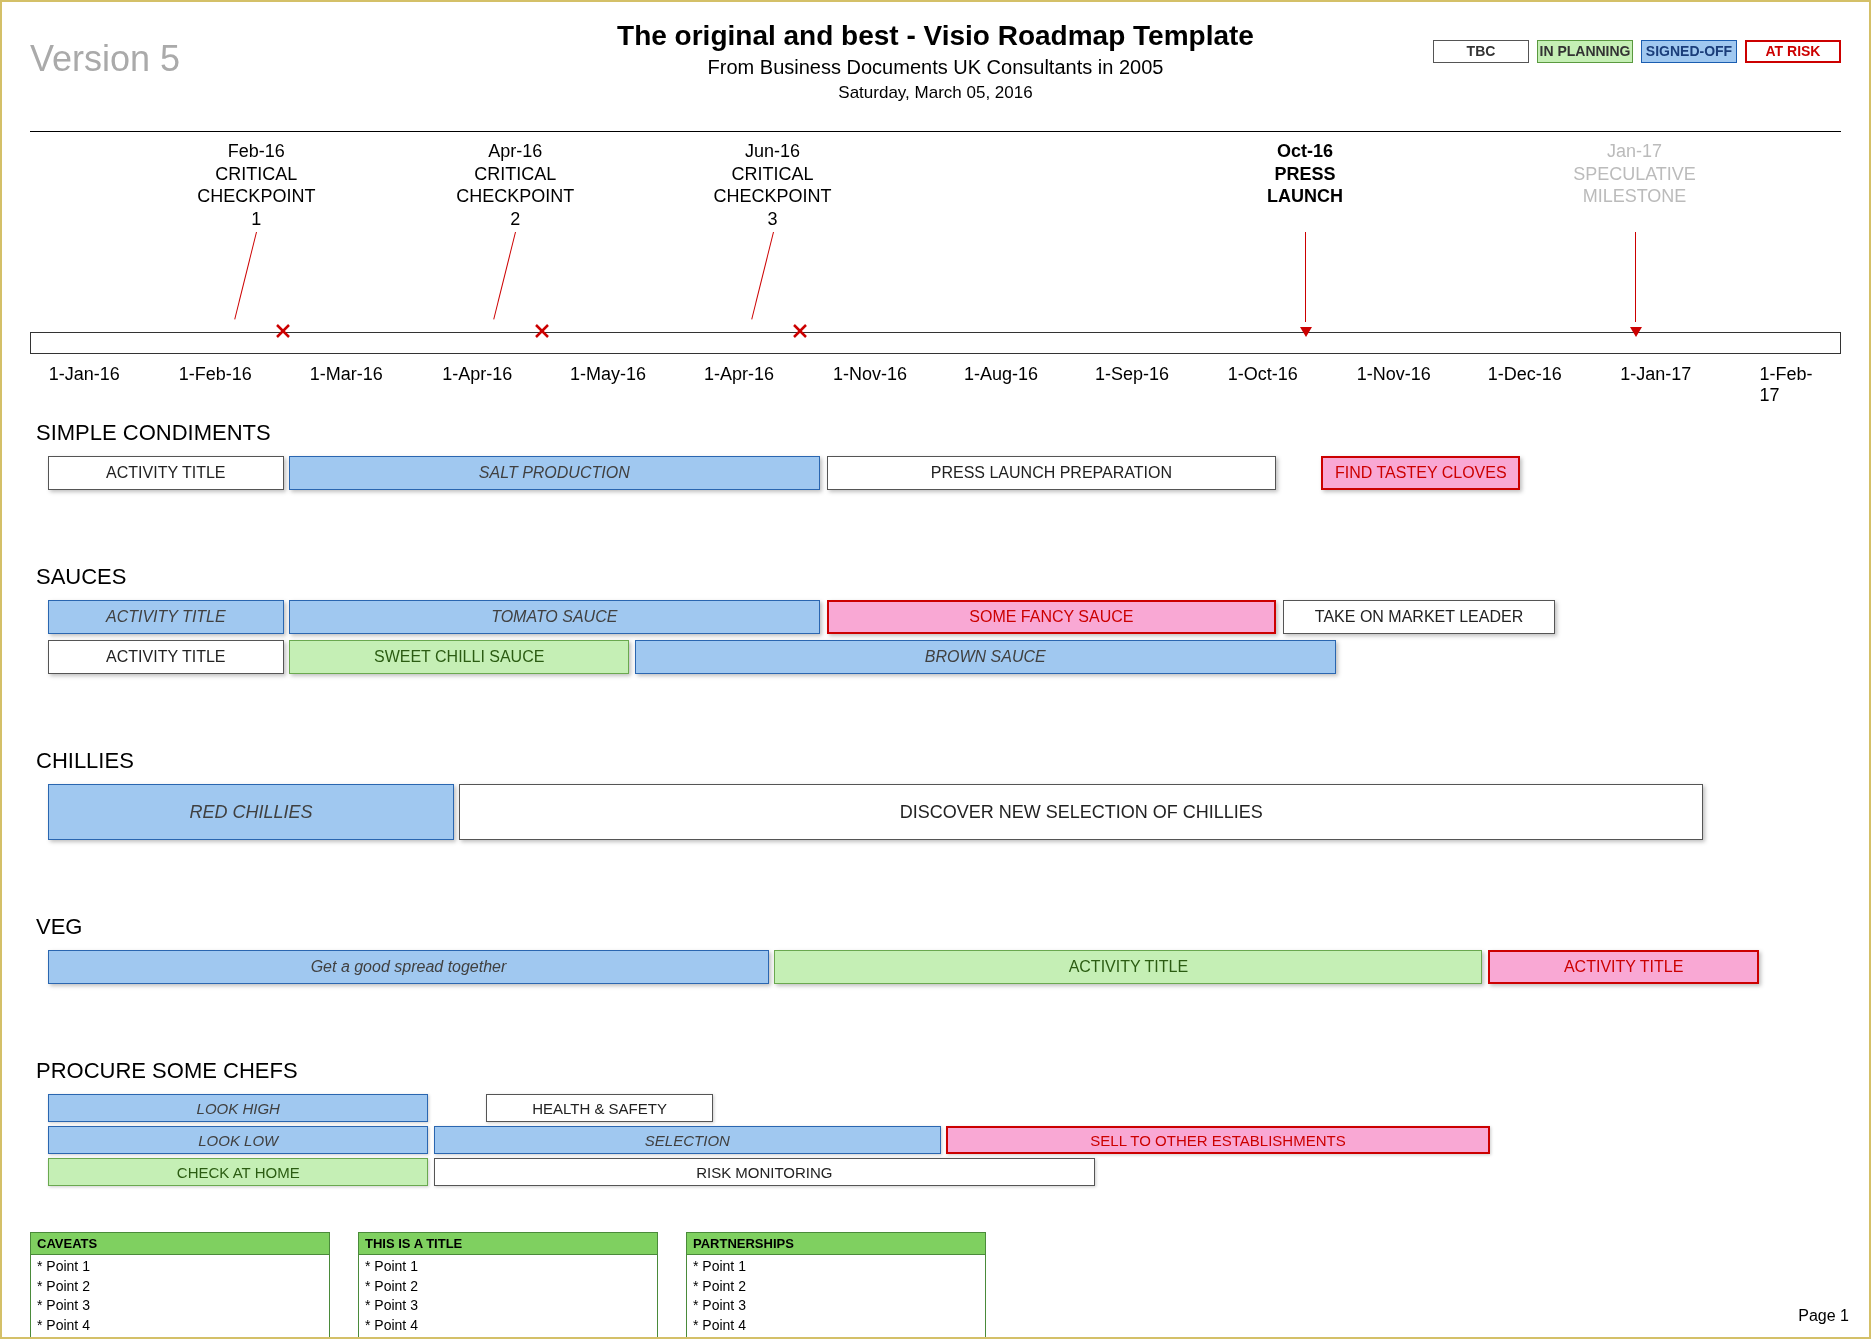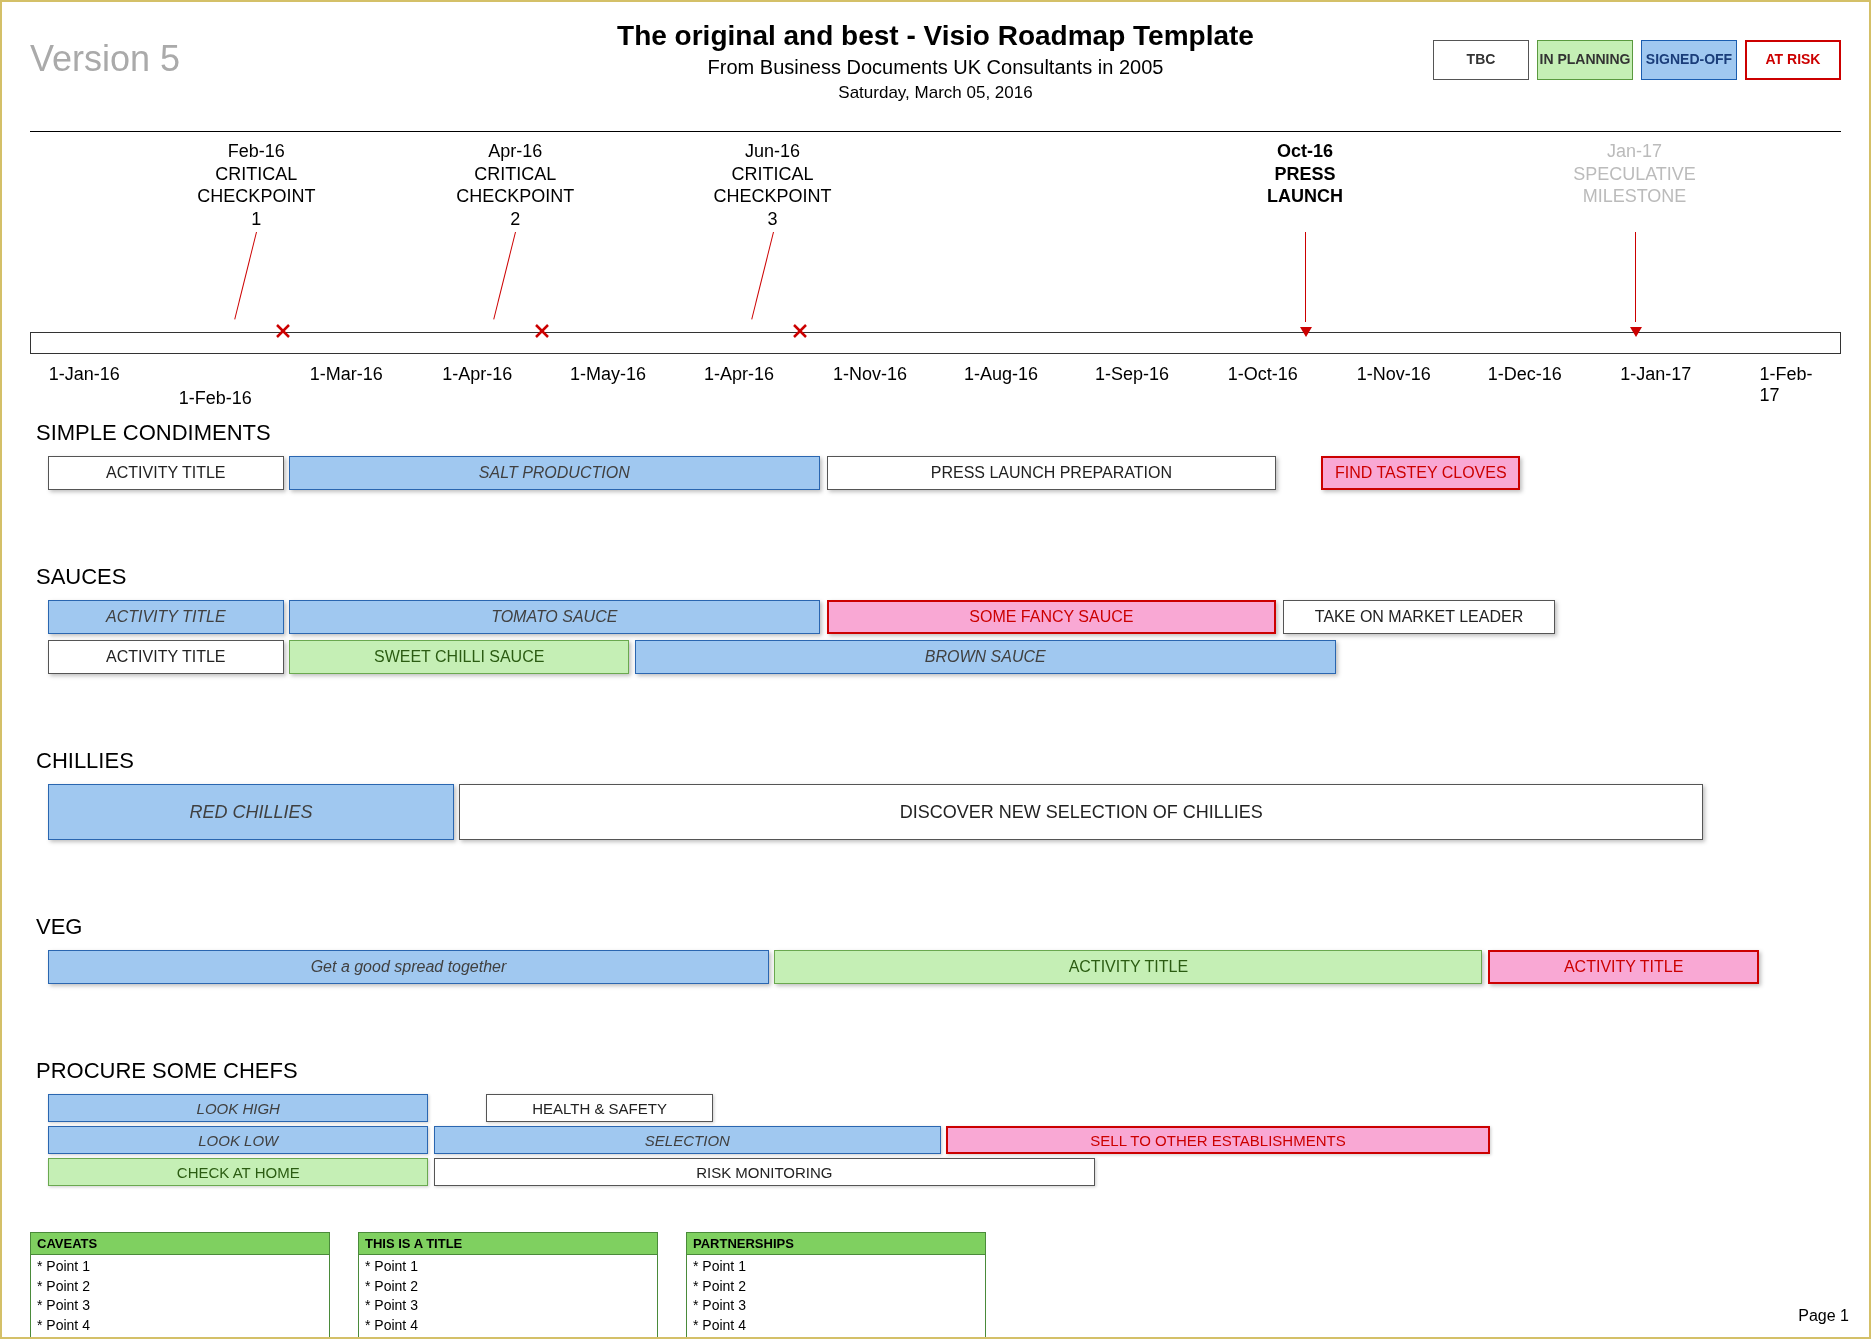--- a/index.html
+++ b/index.html
@@ -16,21 +16,21 @@
   .header { position: relative; text-align: center; }
   .version {
     position: absolute; left: 0; top: 18px;
     font-size: 36px; color: #aaa;
   }
   .title1 { font-size: 28px; font-weight: bold; margin: 0; }
   .title2 { font-size: 20px; margin: 4px 0 0 0; }
   .date { font-size: 17px; margin: 4px 0; }
   .legend { position: absolute; right: 0; top: 20px; display: flex; gap: 8px; }
   .legend-box {
-    width: 96px; height: 40px; display: flex; align-items: center; justify-content: center;
+    width: 96px; height: 23px; display: flex; align-items: center; justify-content: center;
     font-size: 14px; font-weight: bold; text-align: center; line-height: 1.1;
     border: 1px solid #555;
   }
   .tbc { background: #fff; color: #333; }
   .inplanning { background: #c5efb5; color: #333; border-color:#5a9a3f; }
   .signedoff { background: #a0c8f0; color: #1a3d7a; border-color:#1a5db0; }
   .atrisk { background: #fff; color: #c00; border: 2px solid #c00; }
   .hr { border-top: 1px solid #000; margin: 28px 0 0 0; }
 
   .timeline-wrap { position: relative; height: 260px; margin-top: 0; }
@@ -89,21 +89,21 @@
     <div class="legend-box signedoff">SIGNED-OFF</div>
     <div class="legend-box atrisk">AT RISK</div>
   </div>
 </div>
 <div class="hr"></div>
 
 <div class="timeline-wrap" id="timeline">
   <div class="axis"></div>
   <div class="ticks" id="ticks">
       <div class="tick" style="left: 3%;">1-Jan-16</div>
-      <div class="tick" style="left: 10.2308%; margin-top: 24px;">1-Feb-16</div>
+      <div class="tick" style="left: 10.2308%;">1-Feb-16</div>
       <div class="tick" style="left: 17.4615%;">1-Mar-16</div>
       <div class="tick" style="left: 24.6923%;">1-Apr-16</div>
       <div class="tick" style="left: 31.9231%;">1-May-16</div>
       <div class="tick" style="left: 39.1538%;">1-Apr-16</div>
       <div class="tick" style="left: 46.3846%;">1-Nov-16</div>
       <div class="tick" style="left: 53.6154%;">1-Aug-16</div>
       <div class="tick" style="left: 60.8462%;">1-Sep-16</div>
       <div class="tick" style="left: 68.0769%;">1-Oct-16</div>
       <div class="tick" style="left: 75.3077%;">1-Nov-16</div>
       <div class="tick" style="left: 82.5385%;">1-Dec-16</div>

